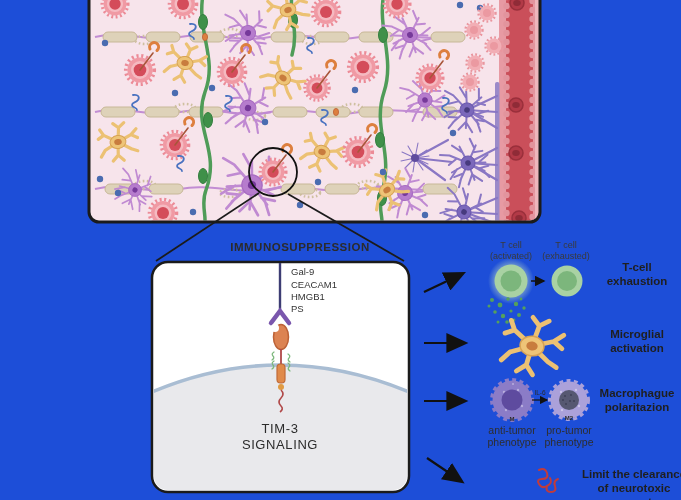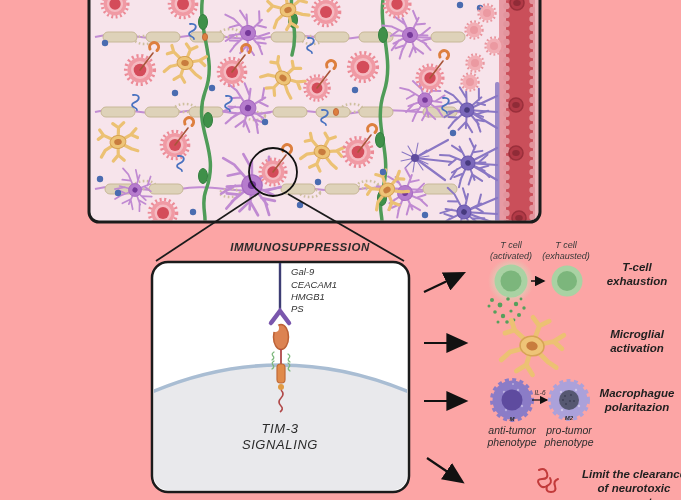--- a/index.html
+++ b/index.html
@@ -1,17 +1,17 @@
 <!DOCTYPE html>
 <html><head>
 <meta charset="utf-8">
 <style>
   html,body{margin:0;padding:0;background:#ffffff;}
-  #stage{position:relative;width:681px;height:500px;overflow:hidden;background:#fca5a5;
-         font-family:"Liberation Sans",sans-serif;font-style:italic;}
+  #stage{position:relative;width:681px;height:500px;overflow:hidden;background:#1d4ed8;
+         font-family:"Liberation Sans",sans-serif;}
   svg{position:absolute;left:0;top:0;}
   text{font-family:"Liberation Sans",sans-serif;fill:#2b2b2b;}
   .h{font-weight:bold;font-size:11.5px;fill:#1f1f1f;}
   .small{font-size:9px;fill:#3a3a3a;}
   .cap{font-size:10.5px;fill:#2e2e2e;}
   .lig{font-size:9.5px;fill:#333;}
 </style>
 </head>
 <body>
 

